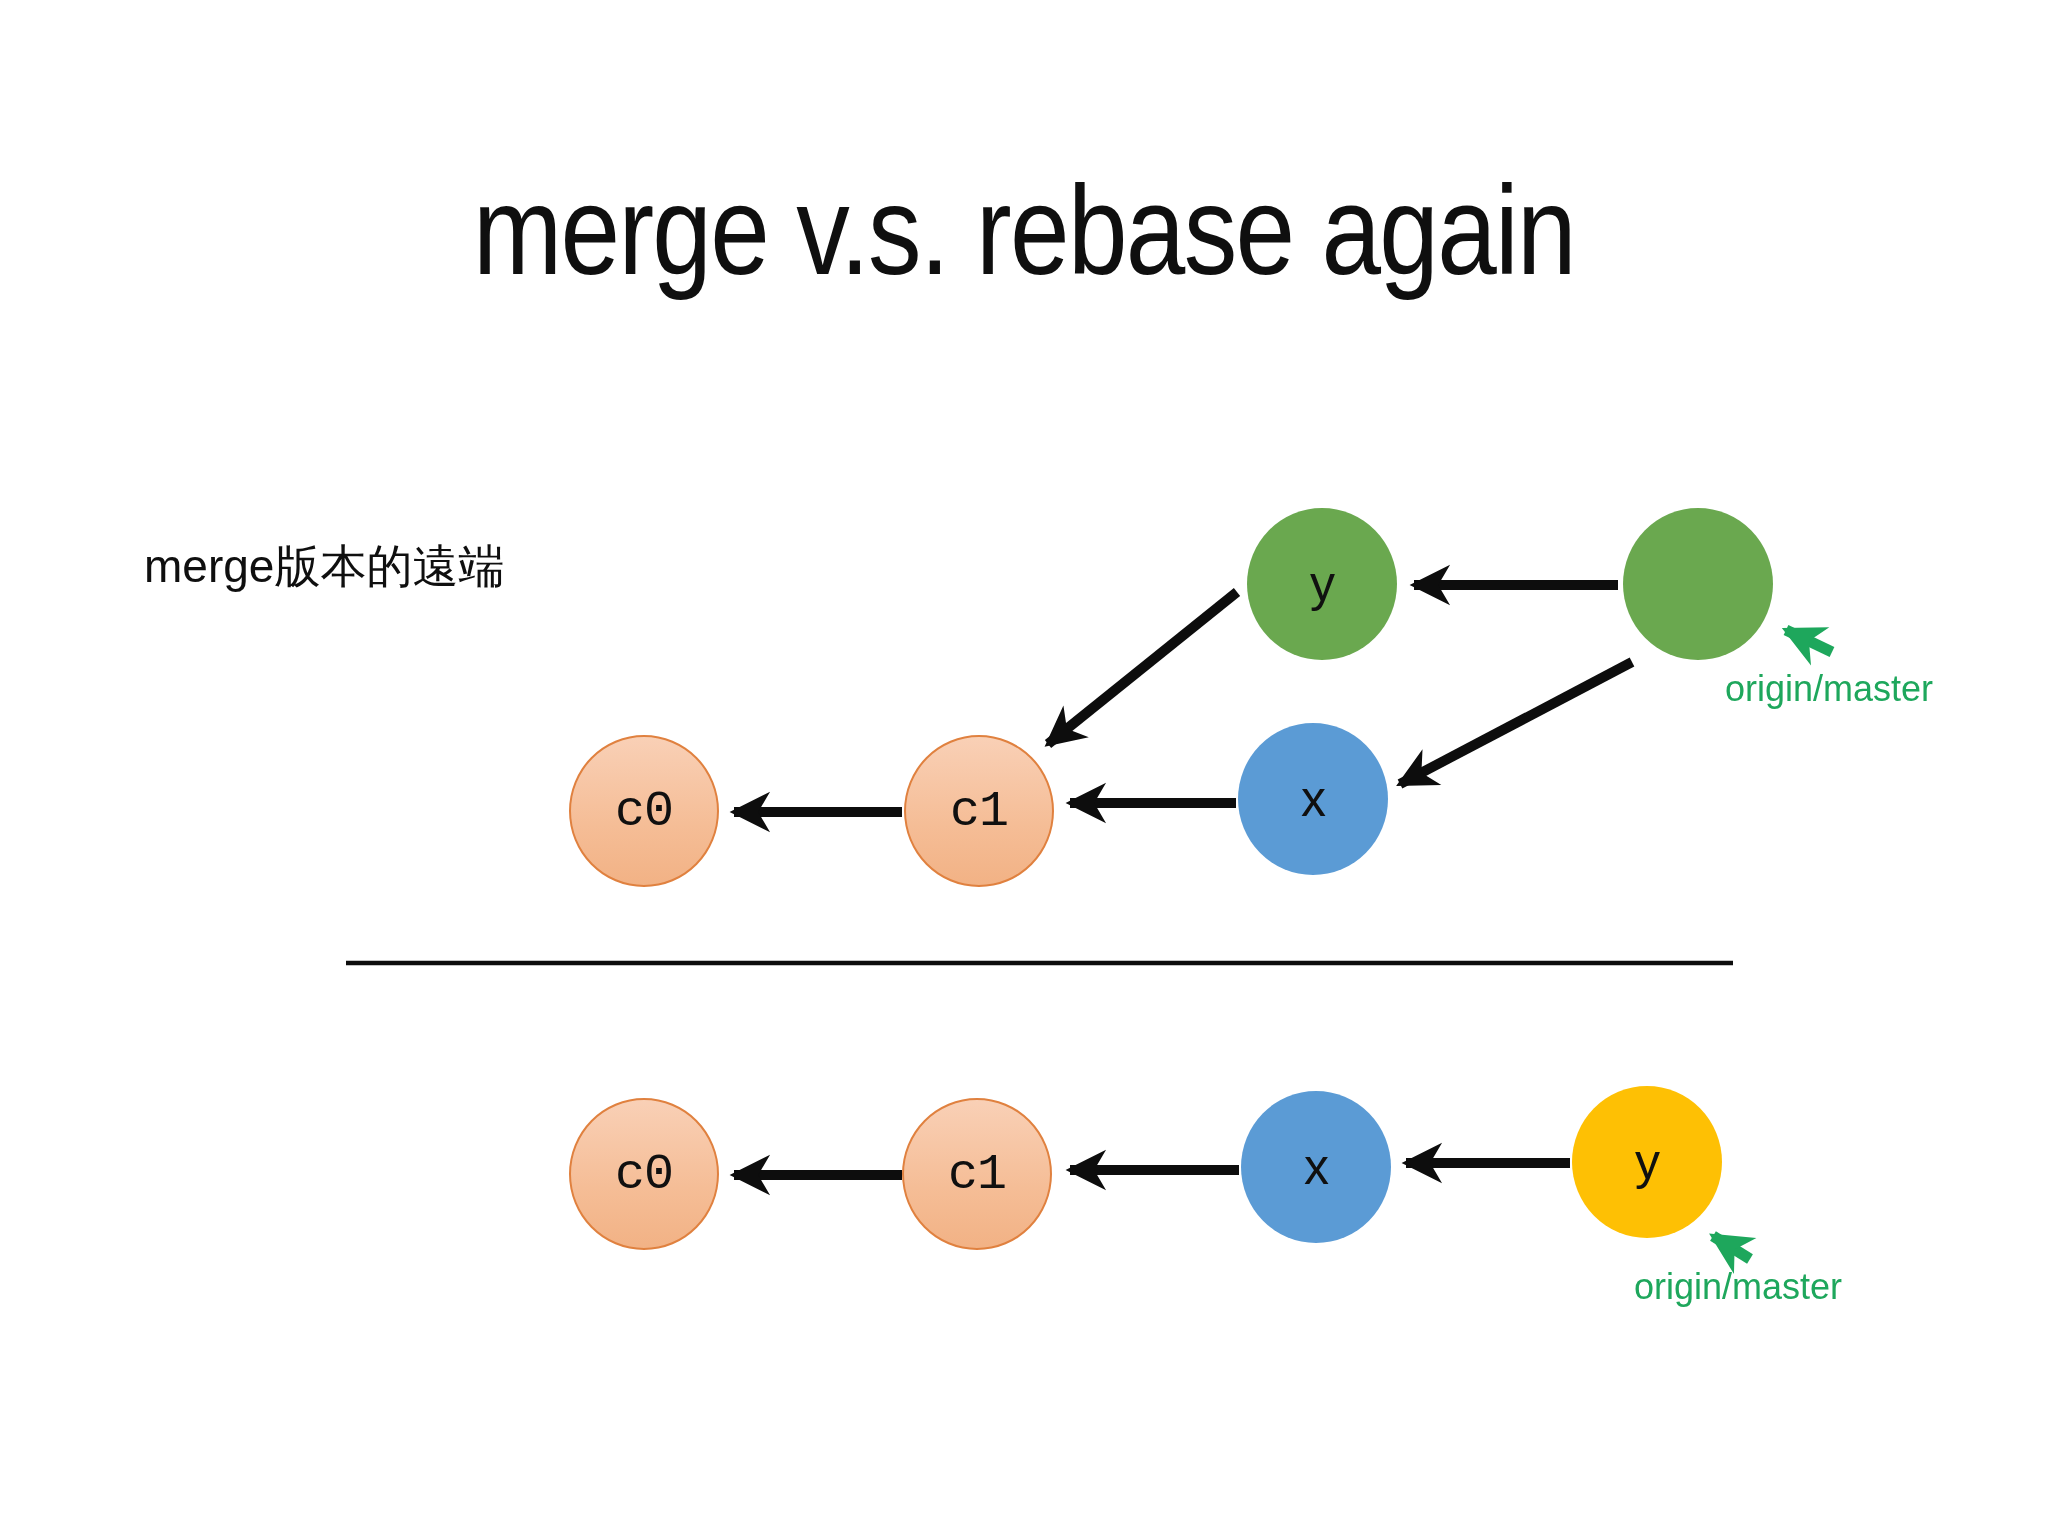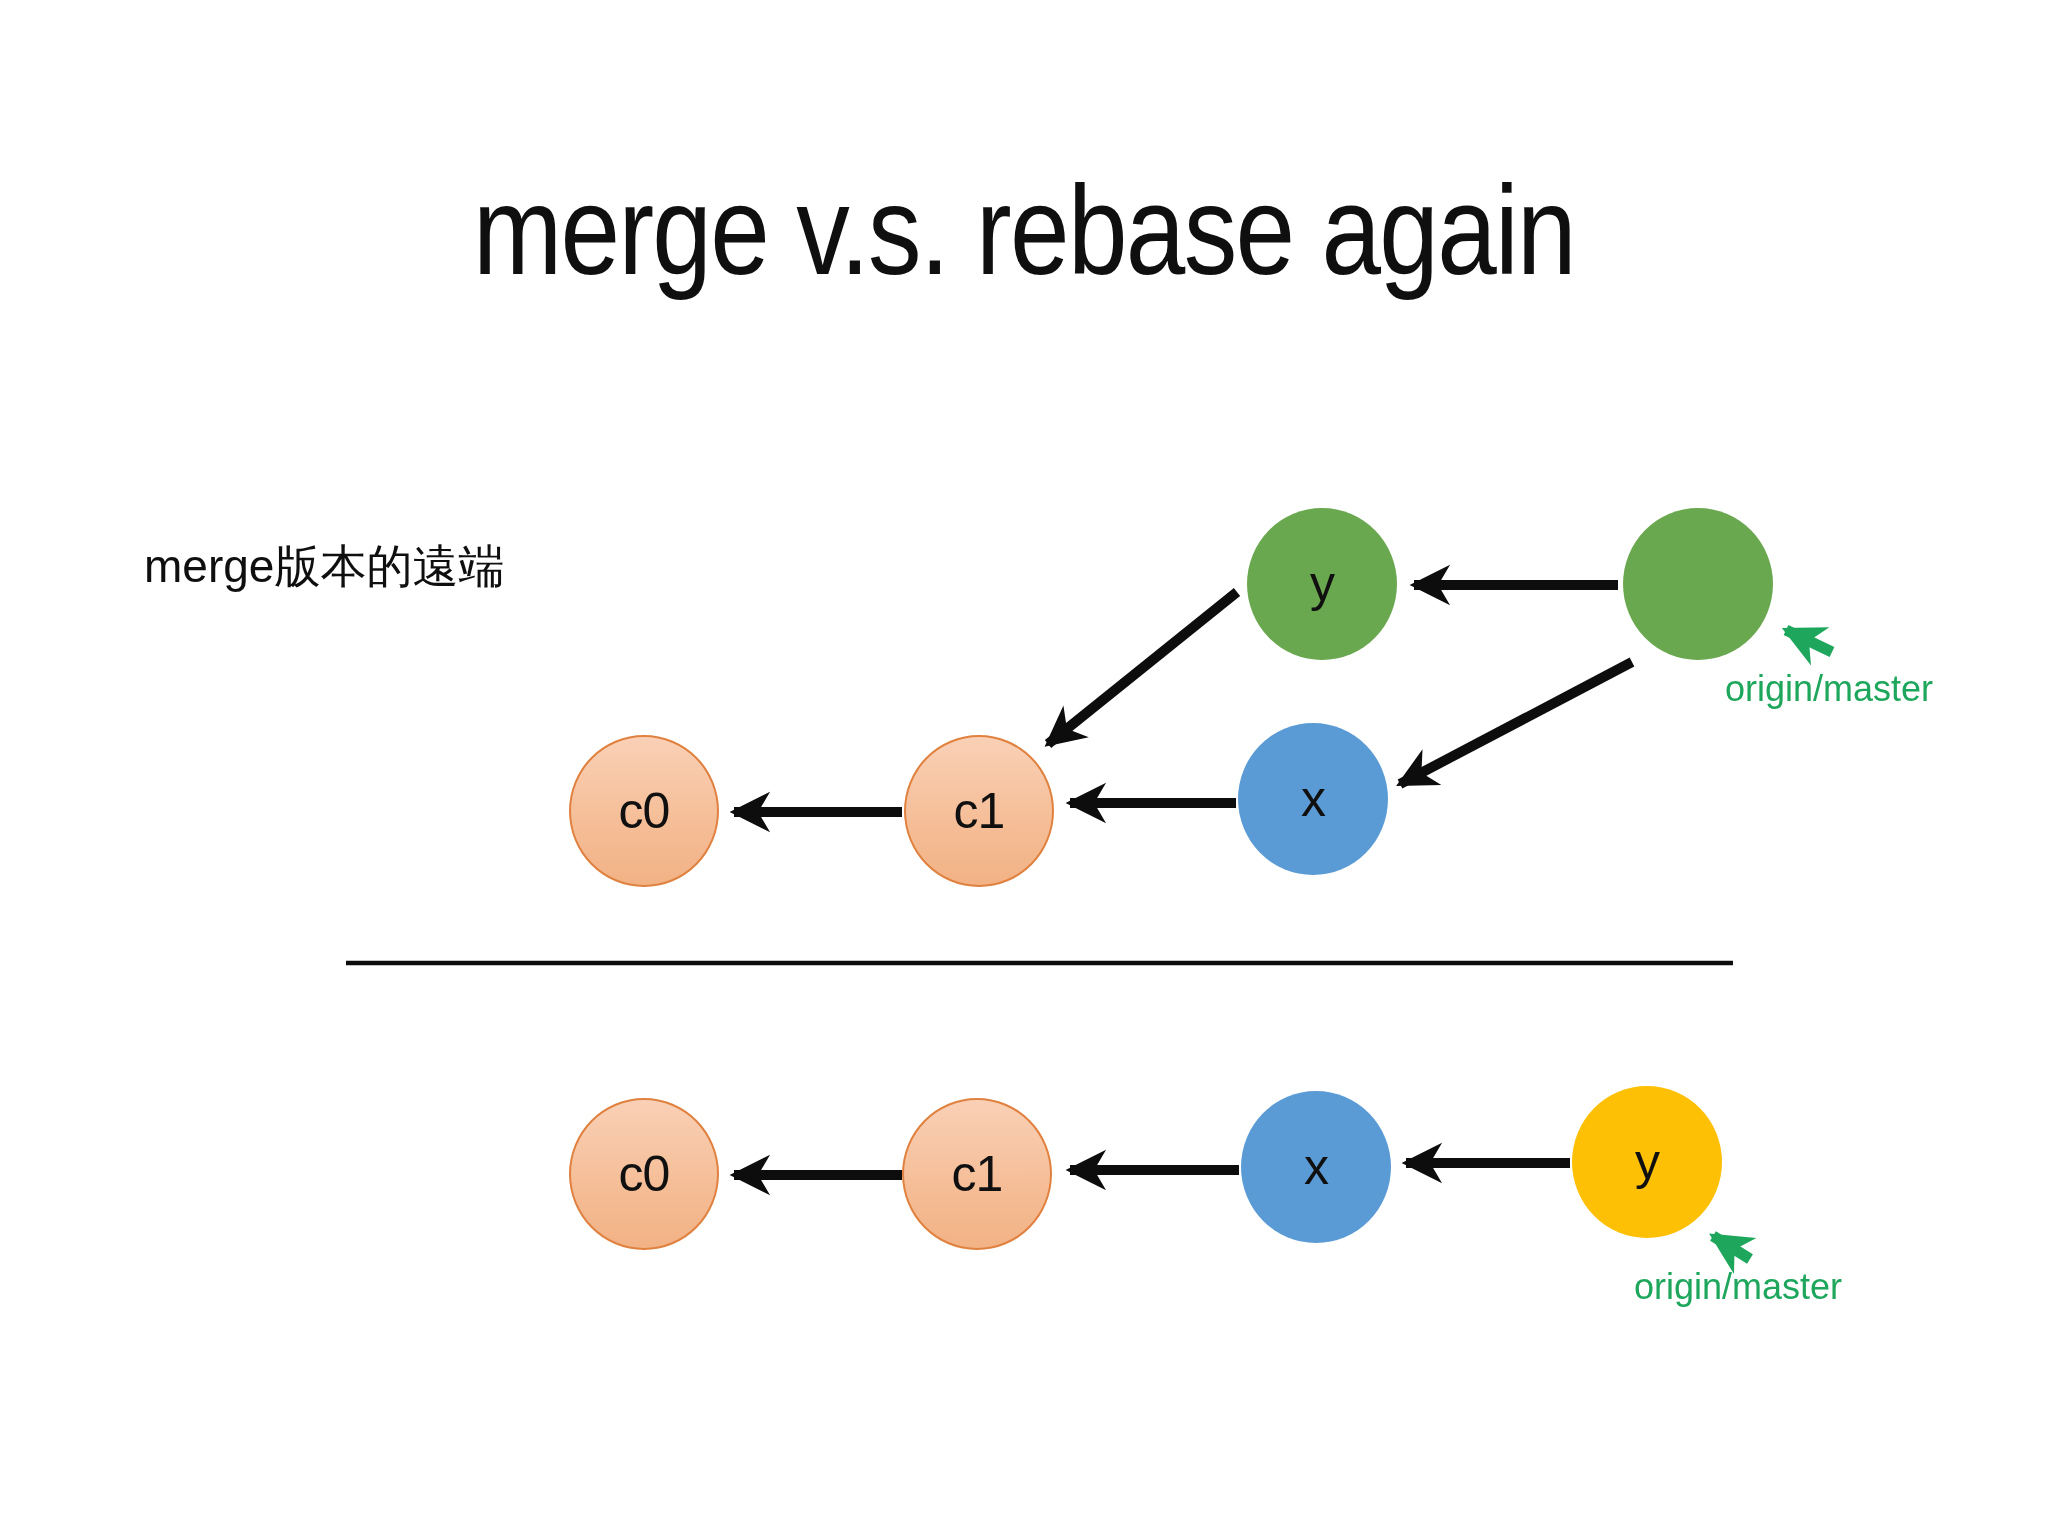--- a/index.html
+++ b/index.html
@@ -47,20 +47,21 @@
     color: #101010;
     box-sizing: border-box;
     letter-spacing: -1px;
   }
   .node.green  { background: #6aa84f; }
   .node.blue   { background: #5b9bd5; }
   .node.yellow { background: #fec004; }
   .node.salmon {
     background: linear-gradient(180deg, #f9d0b6 0%, #f5bd96 60%, #f2b285 100%);
     border: 2px solid #e0813f;
+    font-family: Liberation Mono, monospace;
   }
 
   
   .m-c0    { left: 569px;  top: 735px;  }
   .m-c1    { left: 904px;  top: 735px;  }
   .m-x     { left: 1238px; top: 723px;  }
   .m-y     { left: 1247px; top: 508px;  }
   .m-merge { left: 1623px; top: 508px;  }
 
   

